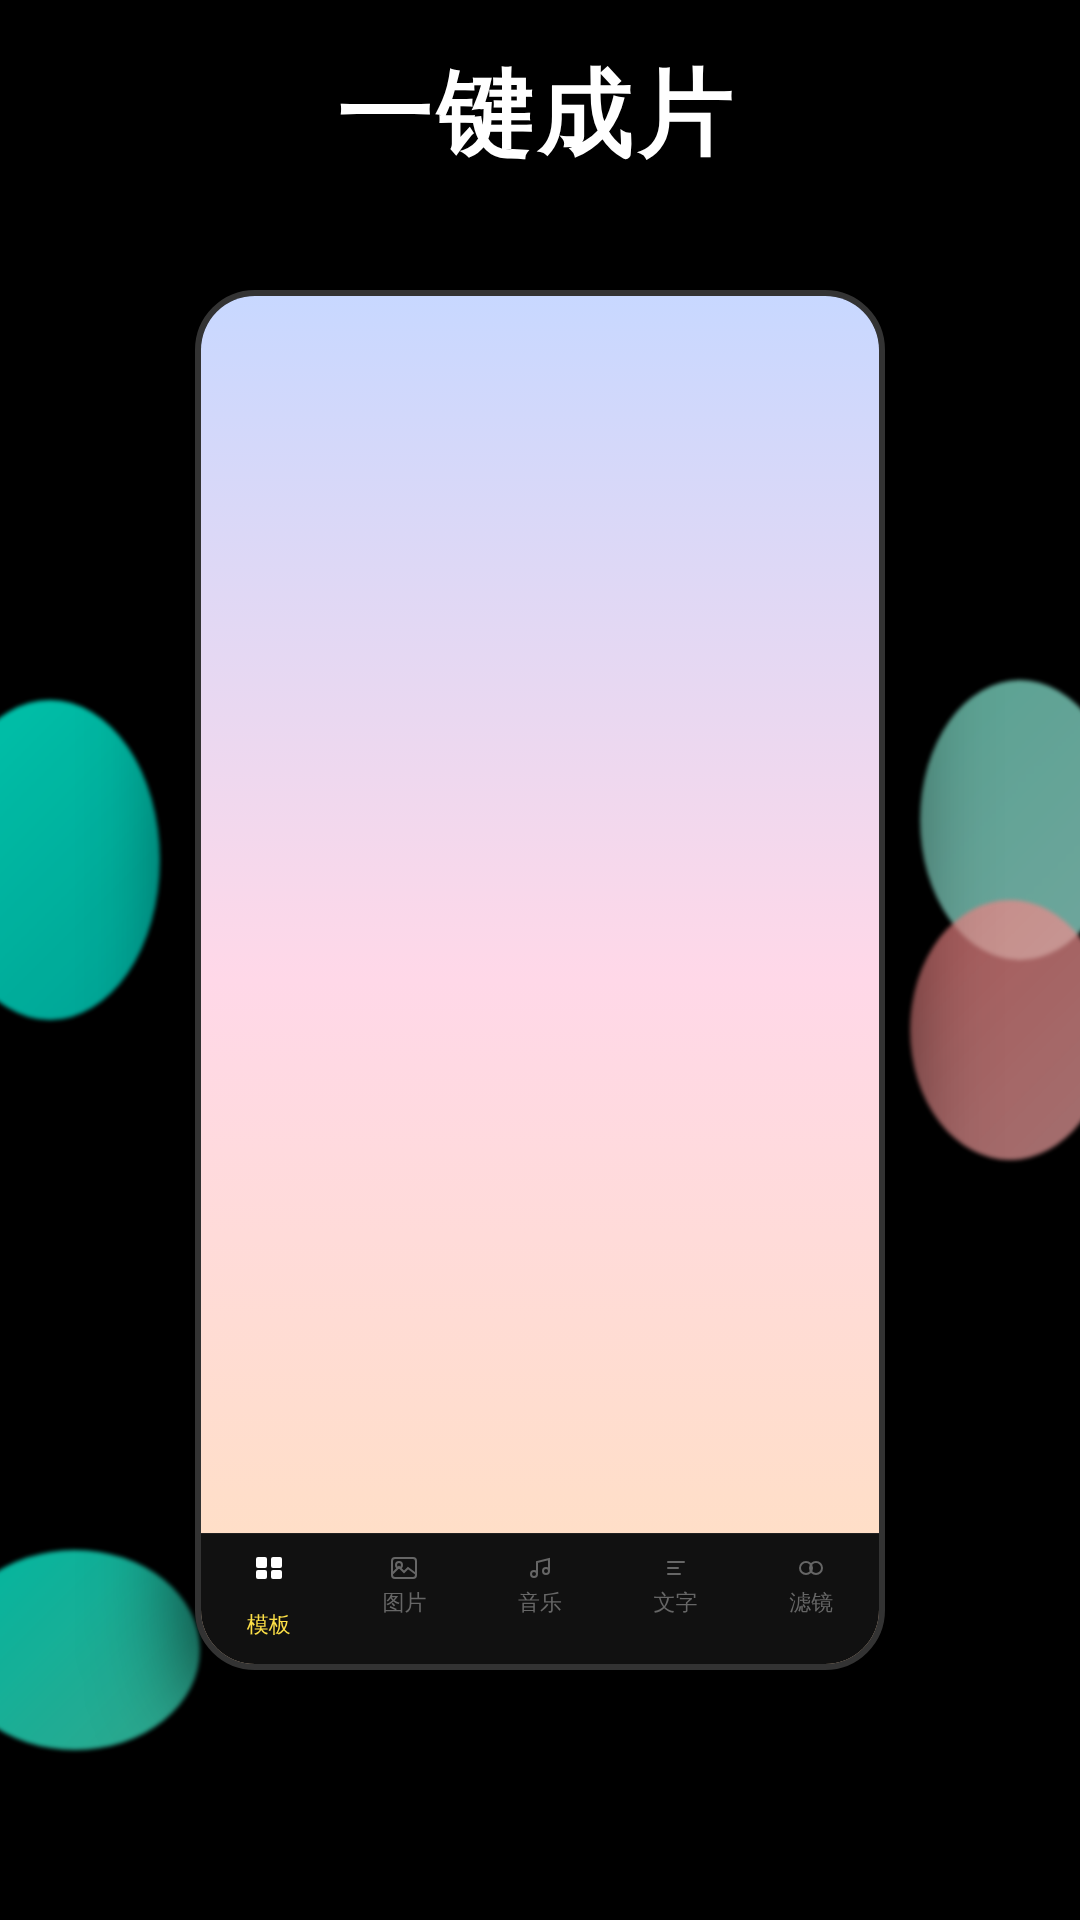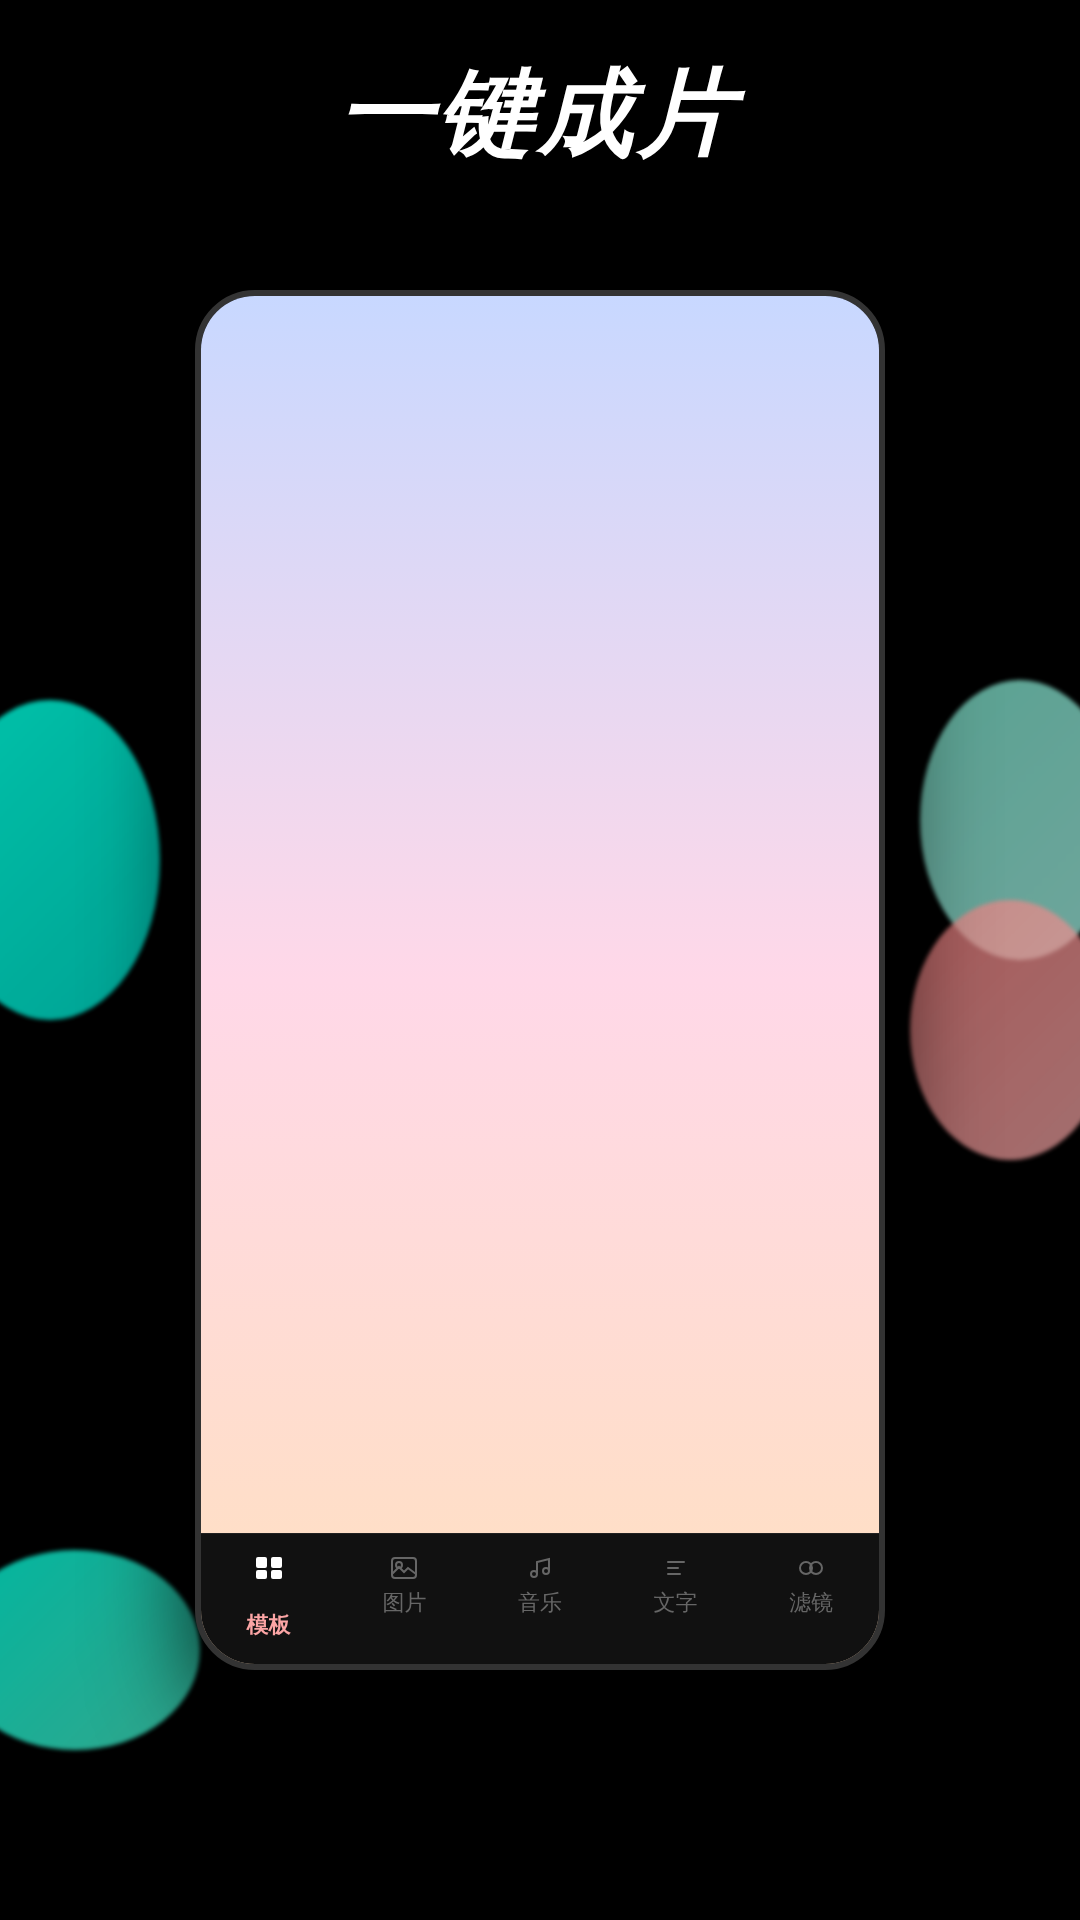--- a/index.html
+++ b/index.html
@@ -63,21 +63,20 @@
     }
 
     
     .title-area {
       position: absolute;
       top: 60px;
       left: 0;
       right: 4px;
       text-align: center;
       z-index: 2;
-      font-style: italic;
     }
     .main-title {
       font-size: 96px;
       font-weight: 900;
       color: #fff;
       letter-spacing: 4px;
       line-height: 1.1;
     }
     .sub-title {
       font-size: 42px;
@@ -353,22 +352,22 @@
     }
     .nav-item {
       display: flex;
       flex-direction: column;
       align-items: center;
       gap: 6px;
       color: #666;
       font-size: 22px;
     }
     .nav-item.active {
-      color: #fca5a5;
-      font-weight: 700;
+      color: #fde047;
+      font-weight: 400;
       gap: 28px;
     }
     .nav-icon {
       width: 36px;
       height: 28px;
       display: flex;
       align-items: center;
       justify-content: center;
     }
 

